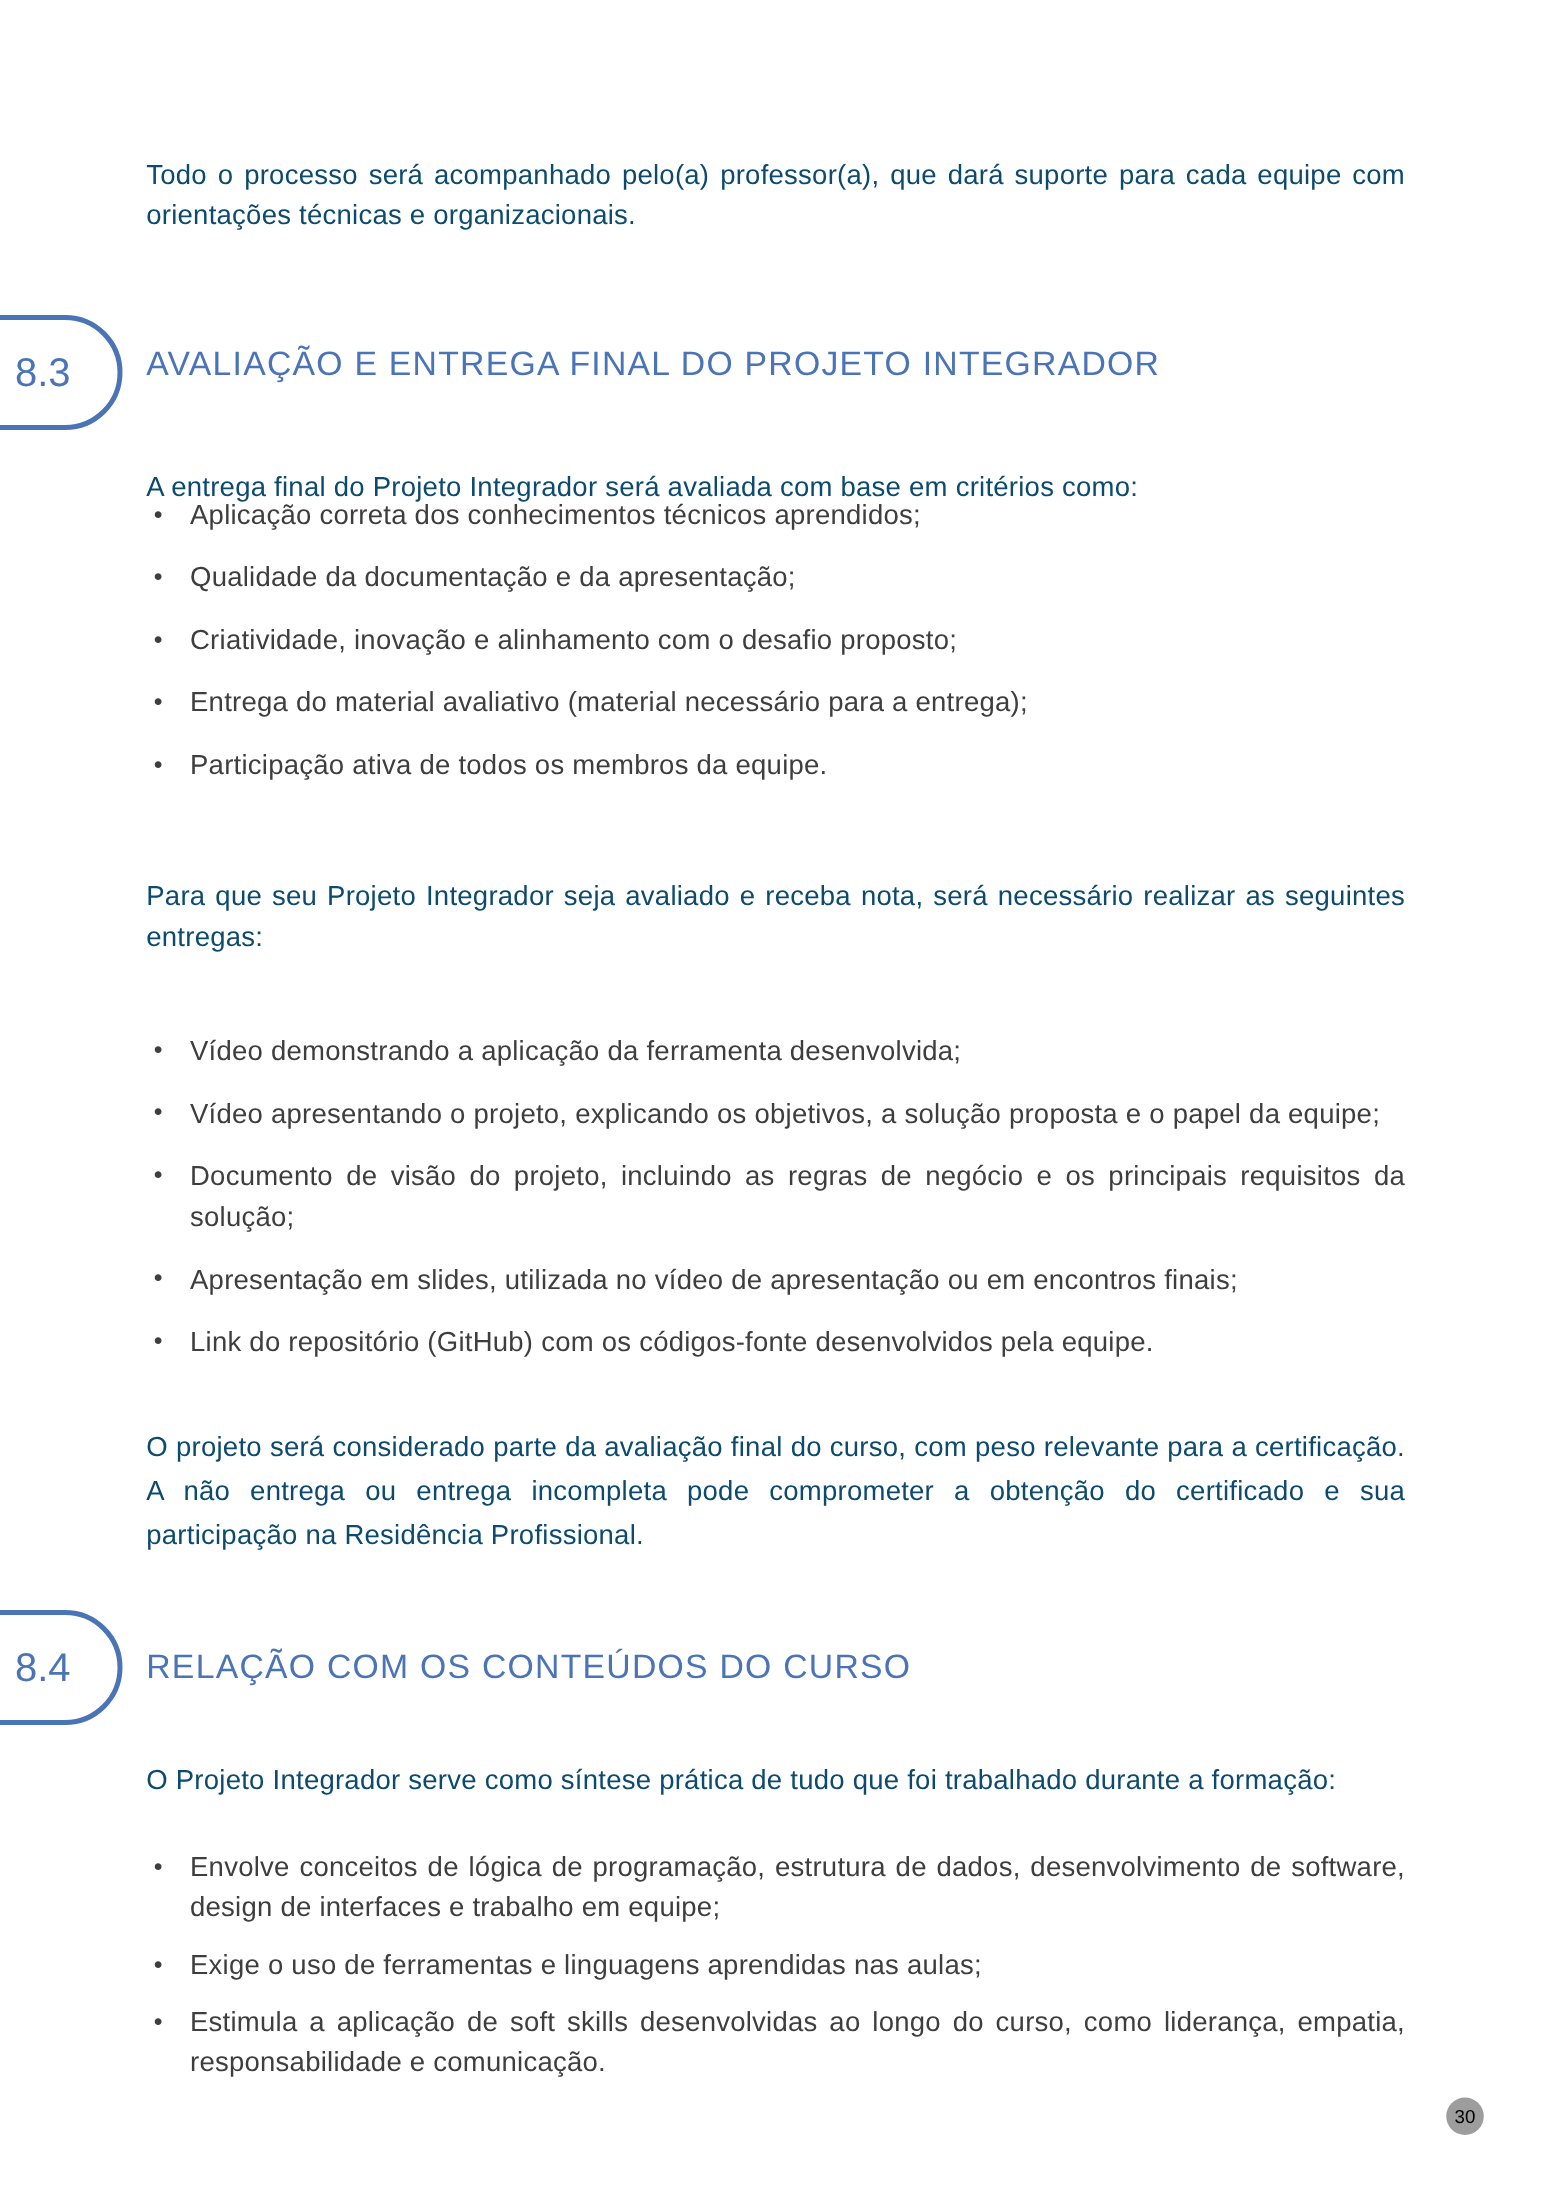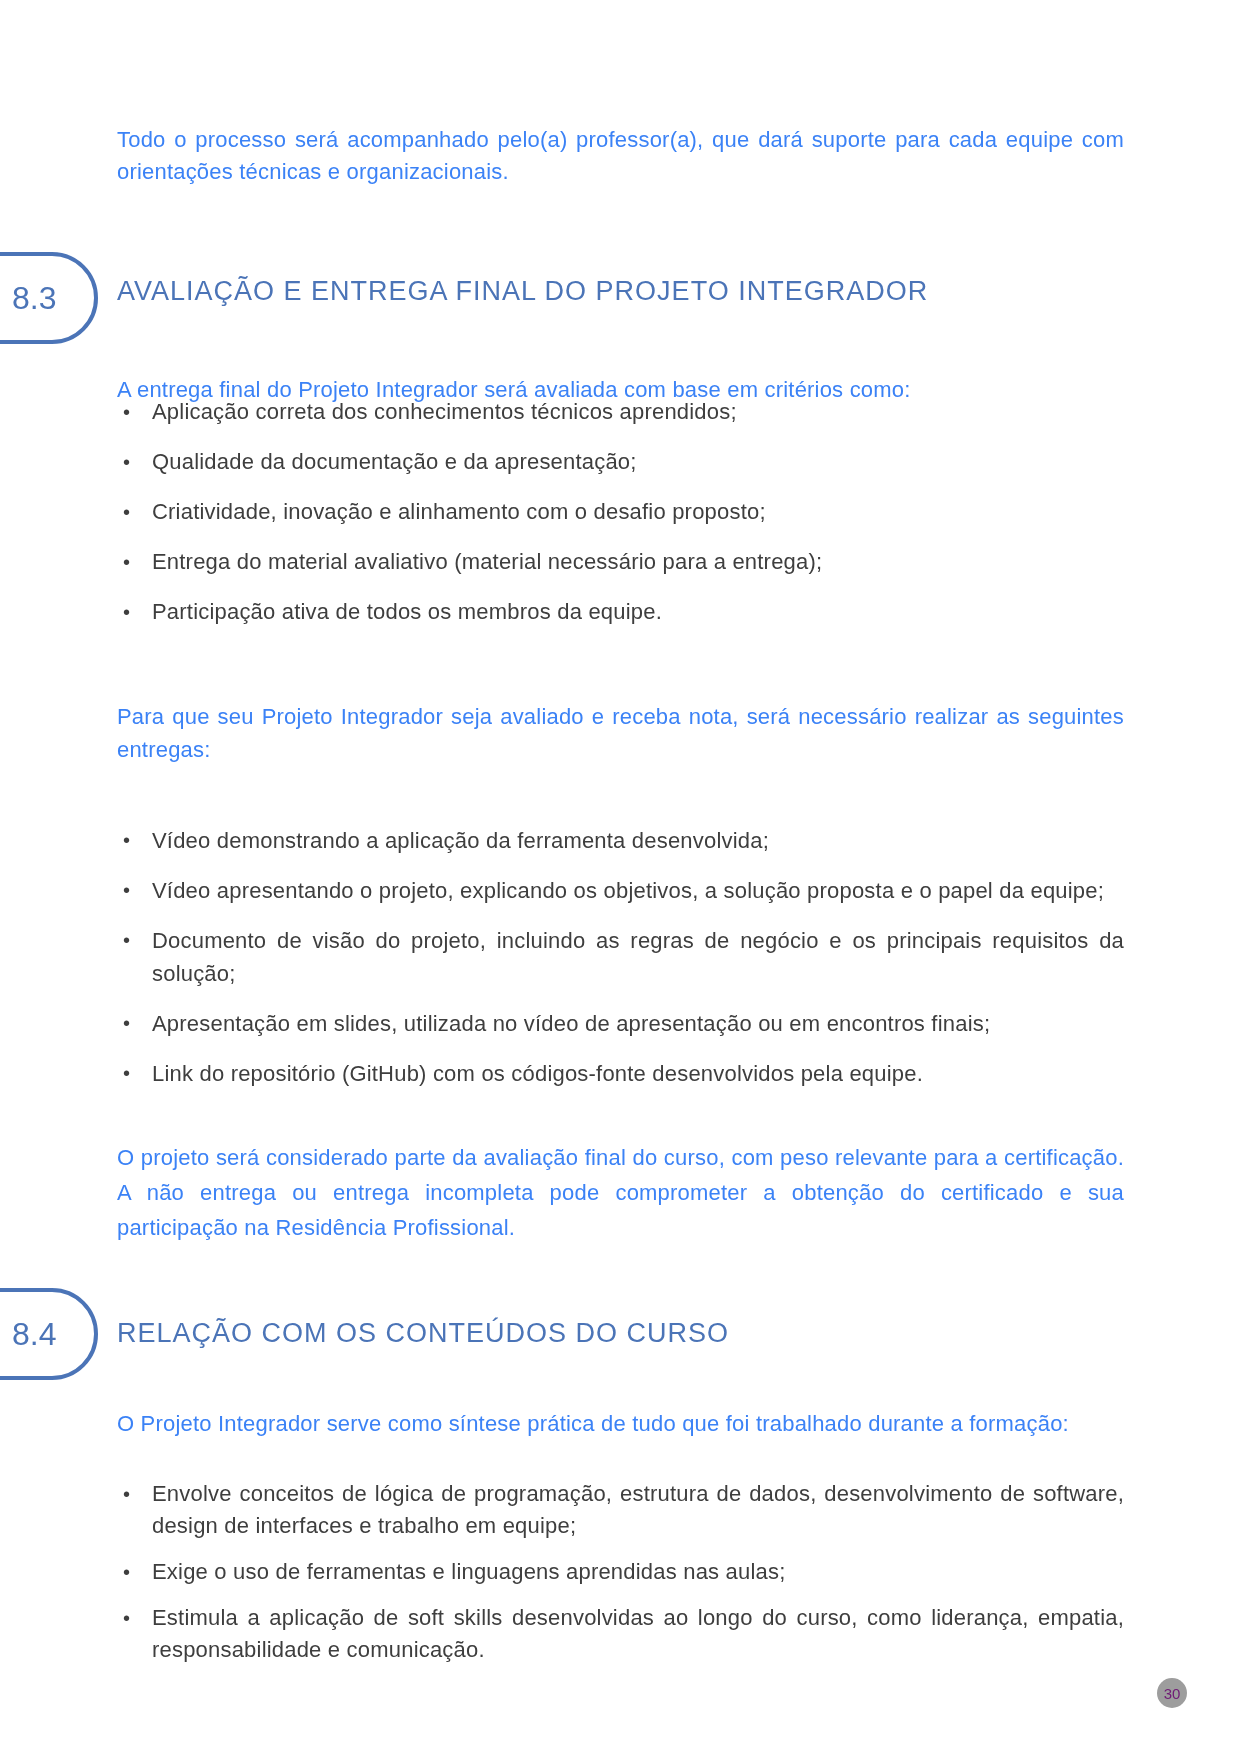--- a/index.html
+++ b/index.html
@@ -13,21 +13,21 @@
     color: #3e3e3e;
   }
   .para {
     position: absolute;
     left: 117px;
     width: 1007px;
     font-size: 22px;
     line-height: 32px;
     letter-spacing: 0.2px;
     text-align: justify;
-    color: #3b82f6;
+    color: #0c4a6e;
   }
   .section-badge {
     position: absolute;
     left: -50px;
     width: 148px;
     height: 92px;
     box-sizing: border-box;
     border: 4px solid #4b74b7;
     border-radius: 46px;
     background: #ffffff;
@@ -73,21 +73,21 @@
   }
   .closing-para { line-height: 35px; }
   .page-number-badge {
     position: absolute;
     left: 1157px;
     top: 1678px;
     width: 30px;
     height: 30px;
     border-radius: 50%;
     background: #9d9d9d;
-    color: #701a75;
+    color: #000000;
     font-size: 15px;
     display: flex;
     align-items: center;
     justify-content: center;
   }
 </style>
 </head>
 <body>
 
 <div class="page">

